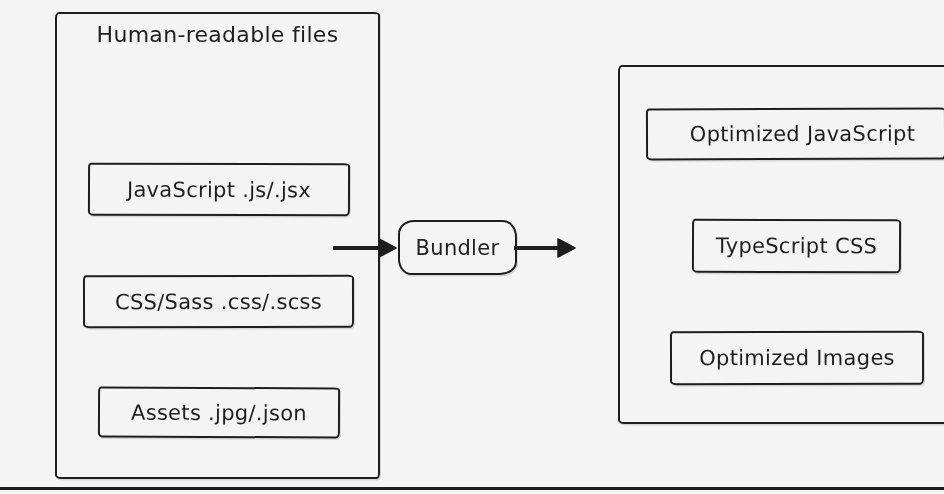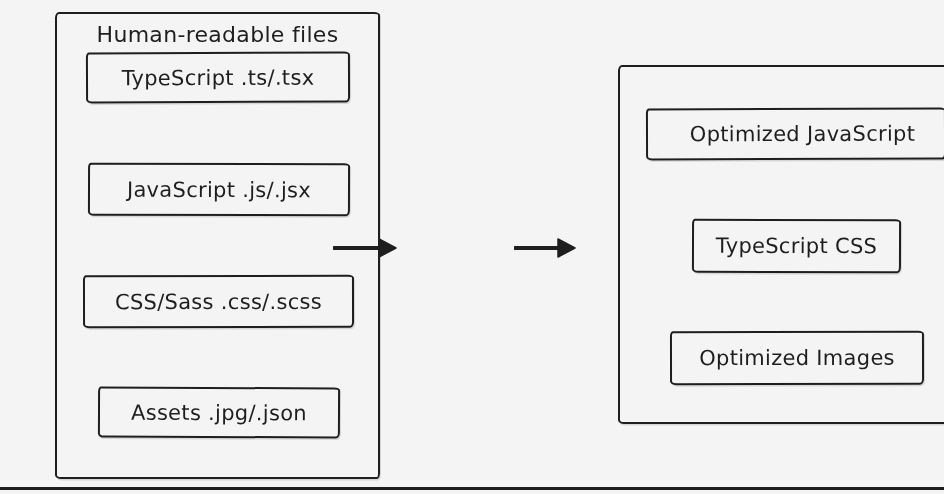--- a/index.html
+++ b/index.html
@@ -63,39 +63,39 @@
     background:var(--stroke);
   }
 </style>
 </head>
 <body>
 
 <div class="canvas">
 
   <div class="panel panel-left">
     <div class="panel-title">Human-readable files</div>
-    <div class="sketch-box lbox0">
-      <span>TypeScript .ts/.tsx</span>
-    </div>
     <div class="sketch-box lbox1">
       <span>JavaScript .js/.jsx</span>
     </div>
     <div class="sketch-box lbox3">
       <span>Assets .jpg/.json</span>
     </div>
     <div class="sketch-box lbox2">
       <span>CSS/Sass .css/.scss</span>
     </div>
   </div>
 
   <svg class="arrow" style="left:333px;top:236px" width="66" height="24" viewBox="0 0 66 24" aria-hidden="true">
     <path d="M1 12 H50" stroke="currentColor" stroke-width="4" stroke-linecap="round" fill="none"></path>
     <path d="M46 3 L63 12 L46 21 Z" fill="currentColor" stroke="currentColor" stroke-width="1.5" stroke-linejoin="round"></path>
   </svg>
 
+  <div class="bundler">
+    <span>Bundler</span>
+  </div>
 
   <svg class="arrow" style="left:514px;top:236px" width="64" height="24" viewBox="0 0 64 24" aria-hidden="true">
     <path d="M1 12 H48" stroke="currentColor" stroke-width="4" stroke-linecap="round" fill="none"></path>
     <path d="M44 3 L61 12 L44 21 Z" fill="currentColor" stroke="currentColor" stroke-width="1.5" stroke-linejoin="round"></path>
   </svg>
 
   <div class="panel panel-right">
     <div class="sketch-box rbox0">
       <span>Optimized JavaScript</span>
     </div>

